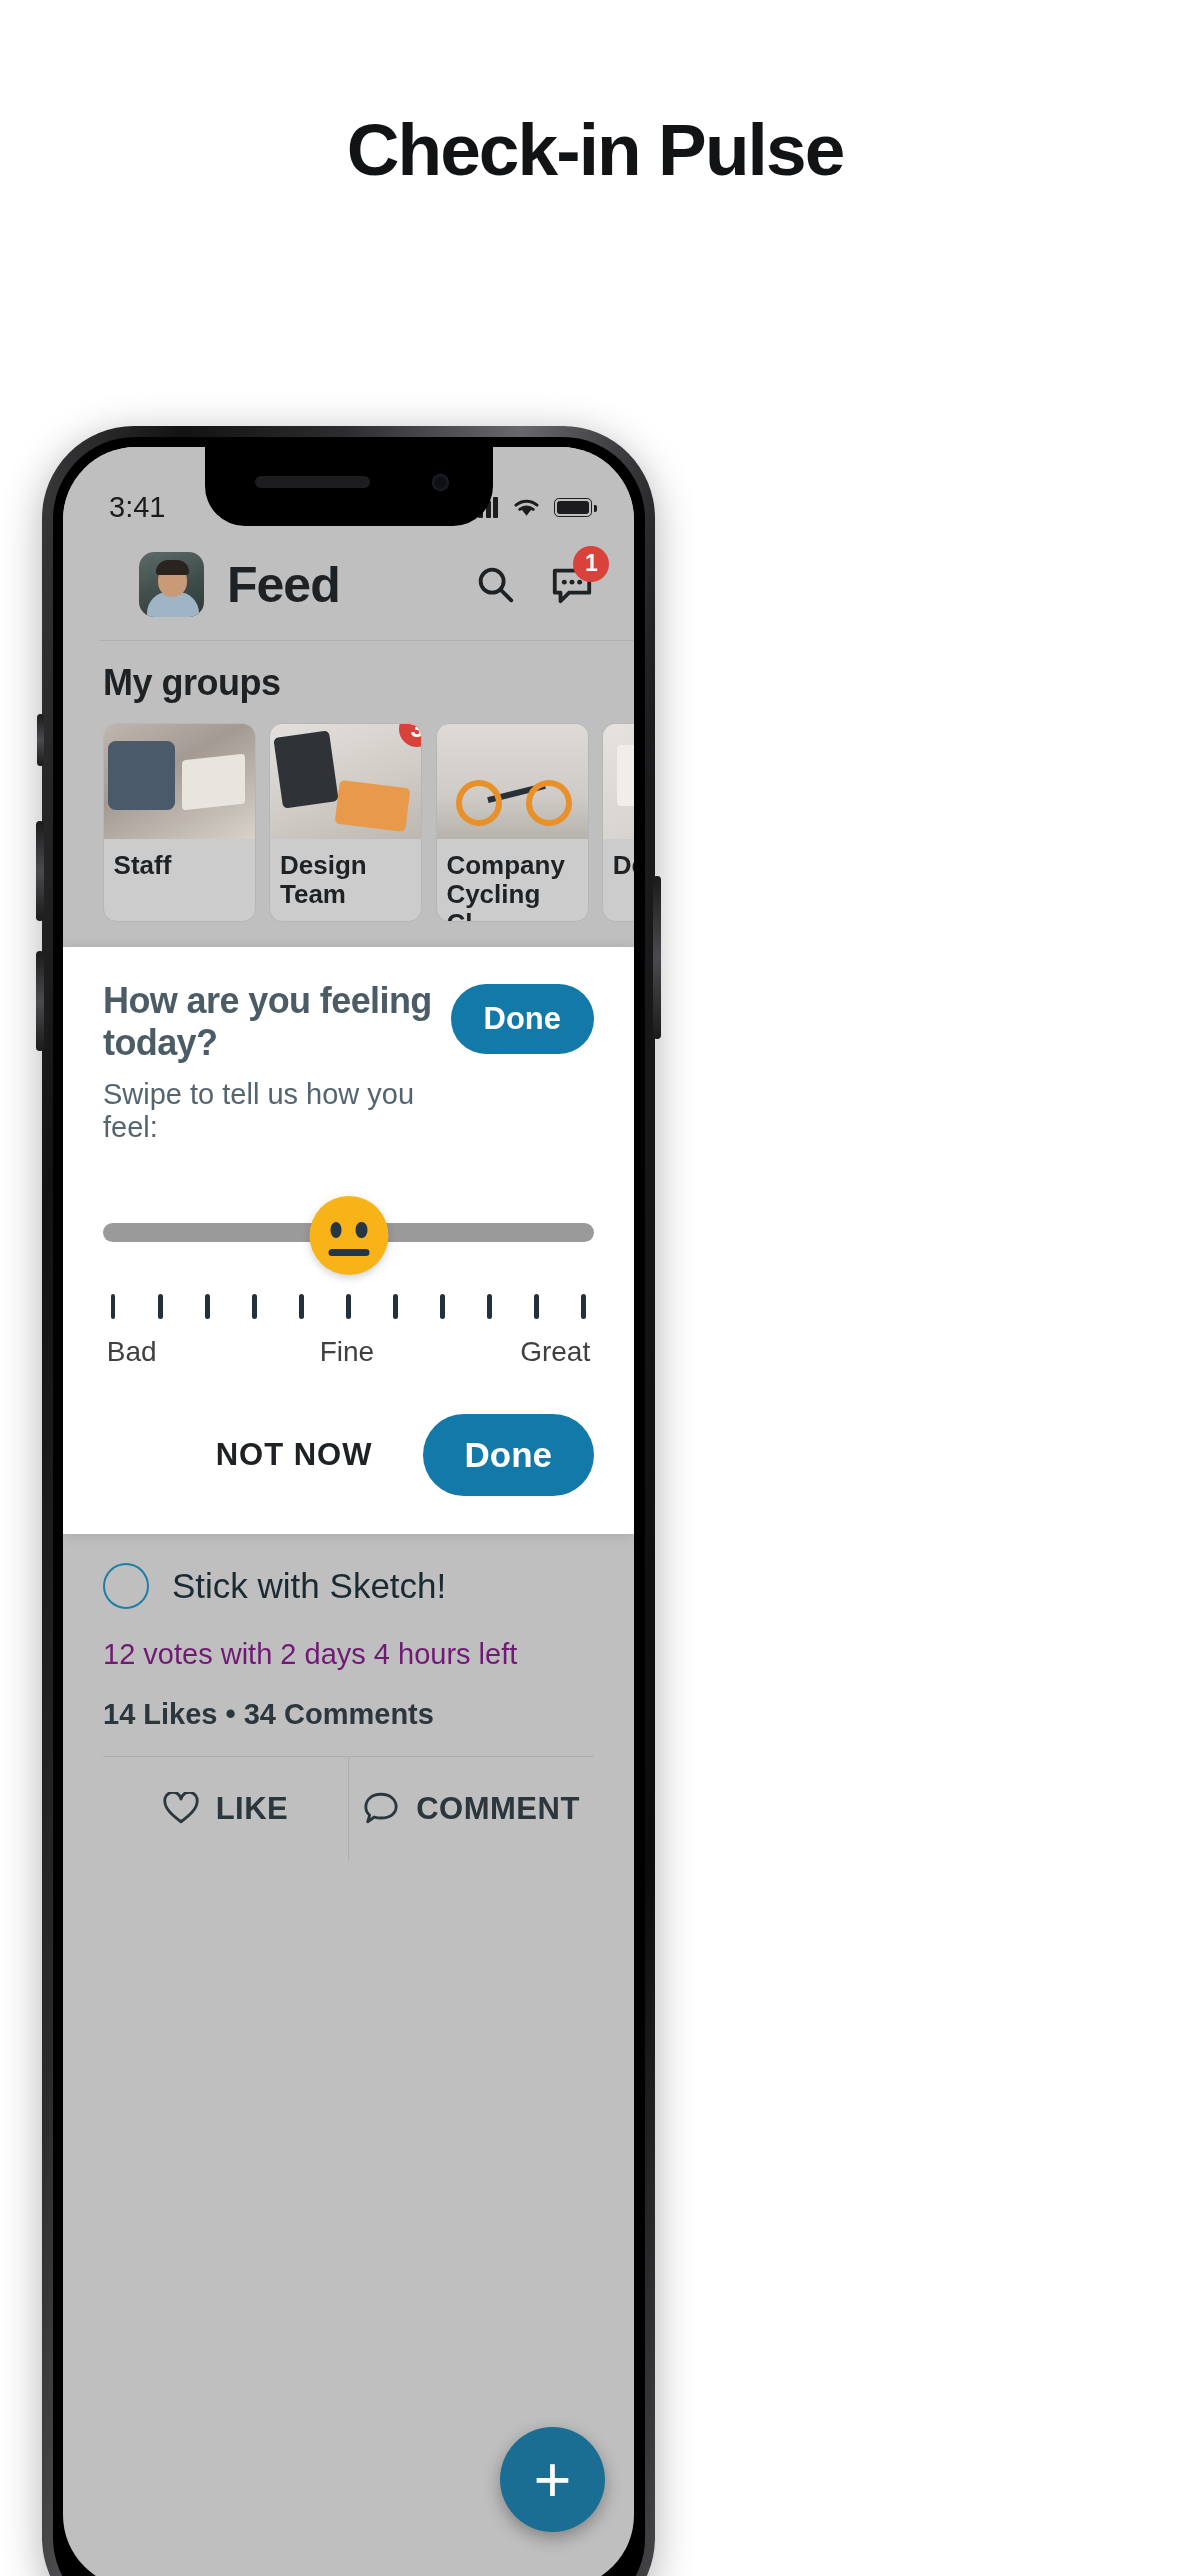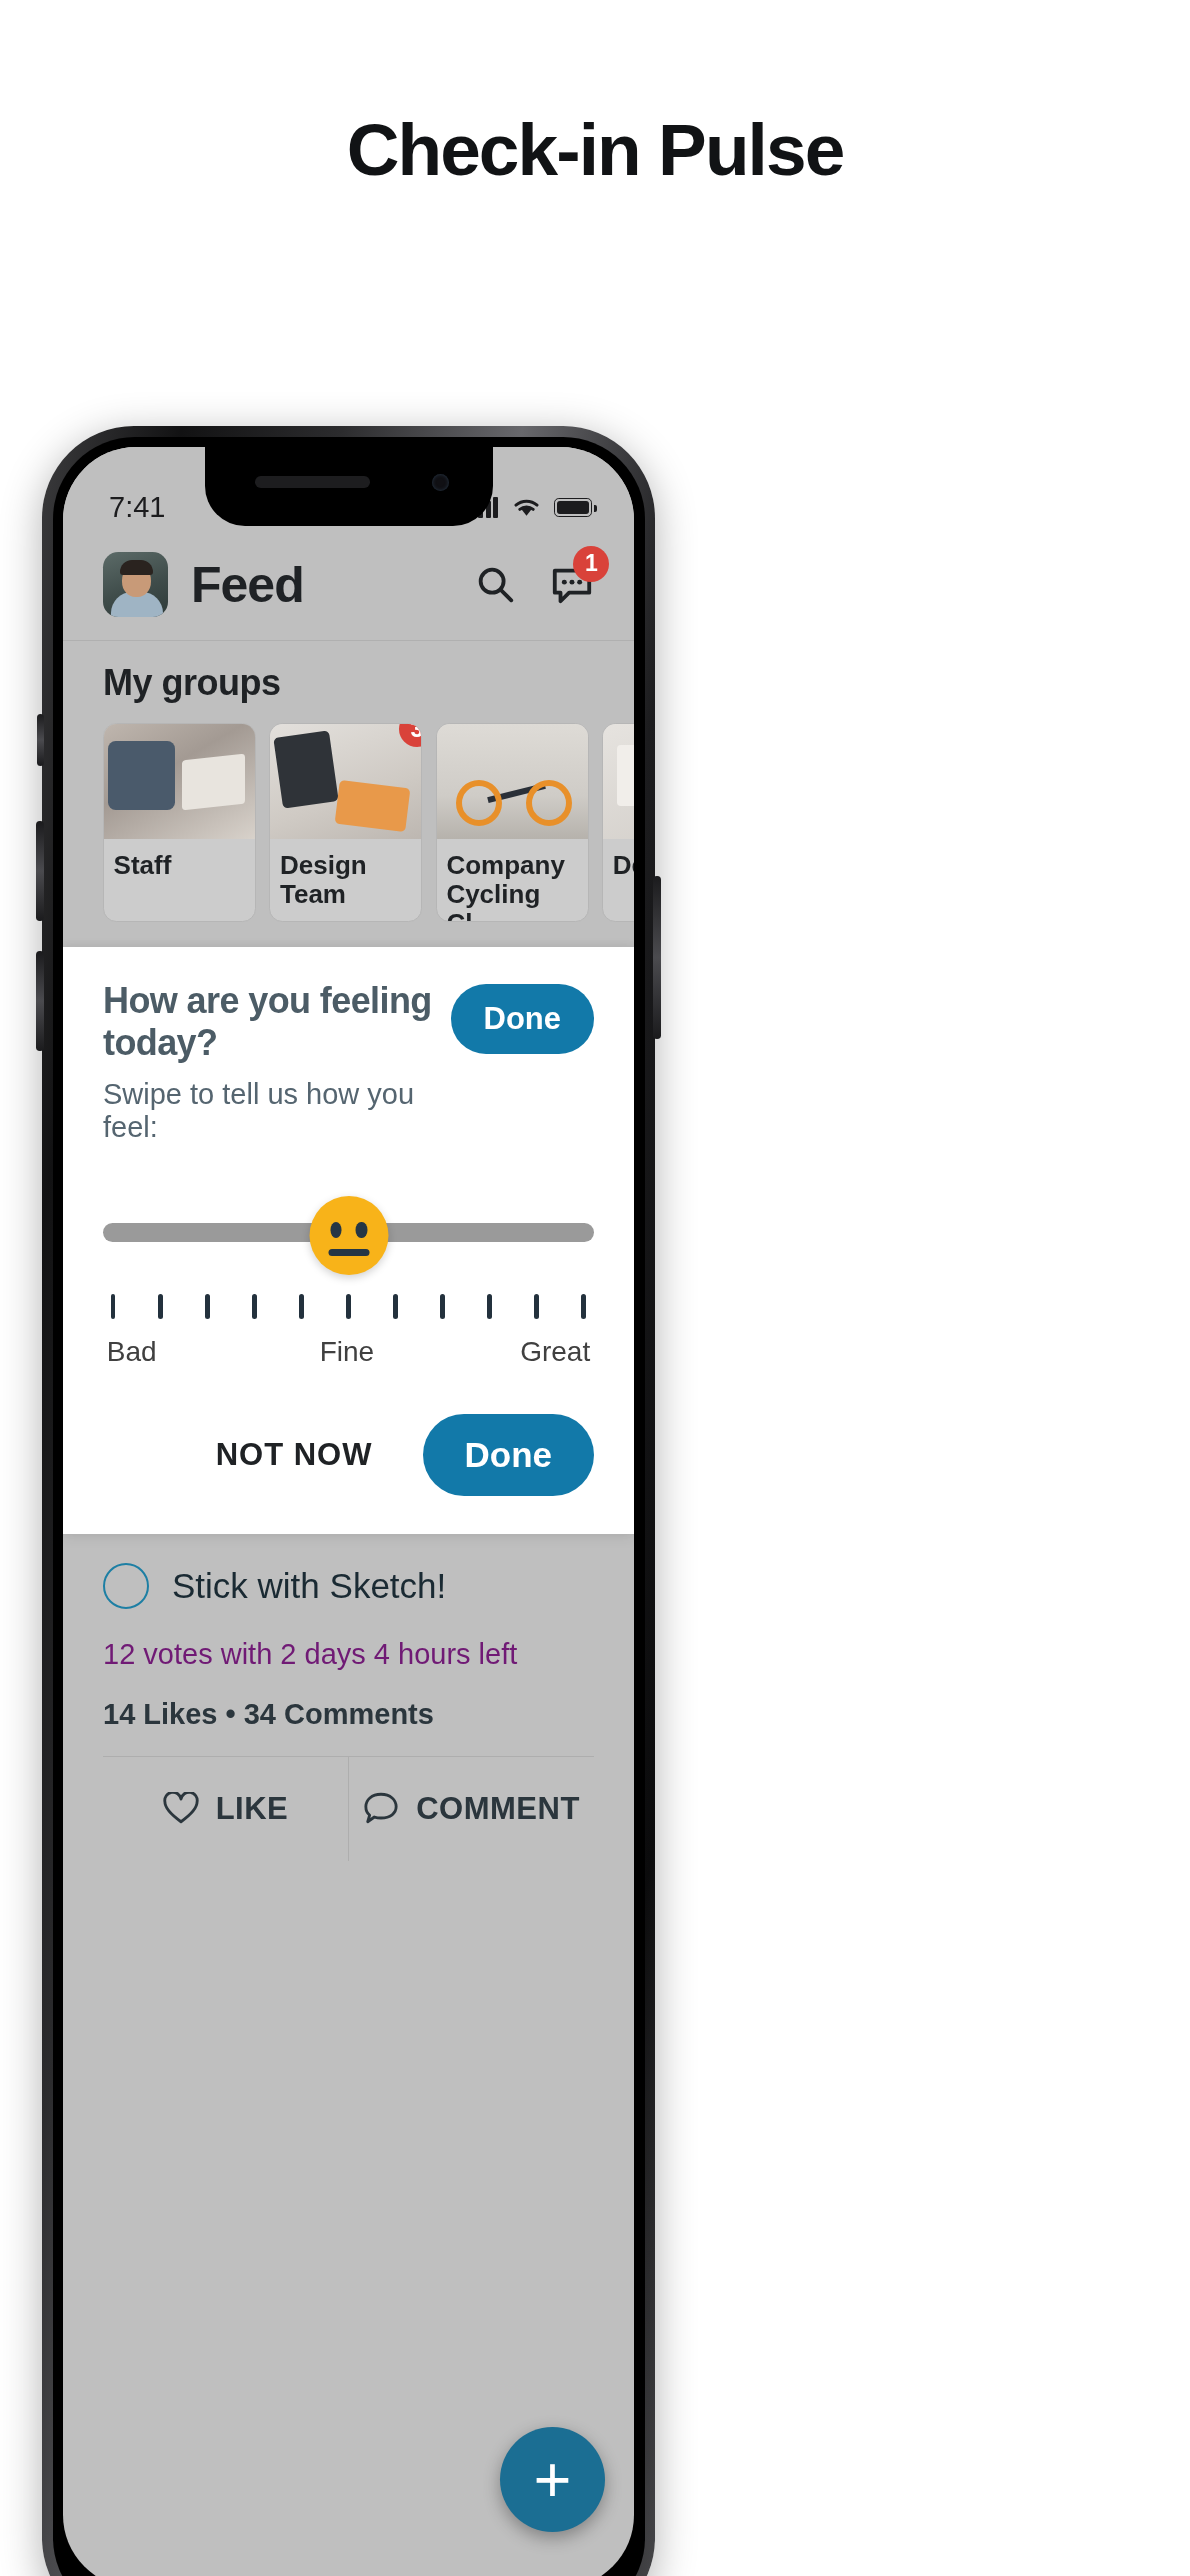--- a/index.html
+++ b/index.html
@@ -77,20 +77,21 @@
   .sig i:nth-child(3){height:17px;} .sig i:nth-child(4){height:21px;}
   .batt { width:38px; height:19px; border:1.9px solid #1c1c1e; border-radius:4.8px; position:relative; }
   .batt::after { content:""; position:absolute; right:-5.7px; top:5.8px; width:2.9px; height:7.7px; background:#1c1c1e; border-radius:0 1.9px 1.9px 0; }
   .batt span { position:absolute; left:1.9px; top:1.9px; bottom:1.9px; right:1.9px; background:#1c1c1e; border-radius:2.9px; }
 
   
   .app-header {
     background:#bfbfbf; display:flex; align-items:center;
     padding:13.4px 40px 23px 40px; gap:23px;
     border-bottom:1px solid #b0b0b0;
+    margin-left:36px;
   }
   .avatar {
     width:65px; height:65px; border-radius:15.3px; flex:none; overflow:hidden;
     background:linear-gradient(160deg,#5c6b68 0%,#3f4c4a 55%,#2e3a38 100%);
     position:relative;
   }
   .avatar .face { position:absolute; left:19px; top:11.5px; width:29px; height:33px; border-radius:50% 50% 46% 46%; background:#c89a78; }
   .avatar .hair { position:absolute; left:17px; top:7.7px; width:33px; height:15.3px; border-radius:15.3px 15.3px 3.8px 3.8px; background:#2a231f; }
   .avatar .body { position:absolute; left:7.7px; bottom:0; width:52px; height:25px; border-radius:21px 21px 0 0; background:#9fb4c4; }
   .feed-title { font-size:50px; font-weight:bold; color:#1f2225; letter-spacing:-1px; flex:1; }
@@ -208,21 +209,21 @@
   <div class="phone-bezel"></div>
 
   <div class="screen">
 
     <div class="notch">
       <div class="notch-speaker"></div>
       <div class="notch-cam"></div>
     </div>
 
     <div class="statusbar">
-      <div class="sb-time">7:41</div>
+      <div class="sb-time">3:41</div>
       <div class="sb-right">
         <span class="sig">
             <i></i>
             <i></i>
             <i></i>
             <i></i>
           </span>
         <svg width="29" height="23" viewBox="0 0 30 24">
           <path d="M15 20.5 L9.5 13.5 a9 9 0 0 1 11 0 Z" fill="#1c1c1e"></path>
           <path d="M4 9.5 a17 17 0 0 1 22 0" stroke="#1c1c1e" stroke-width="3.2" fill="none" stroke-linecap="round"></path>

